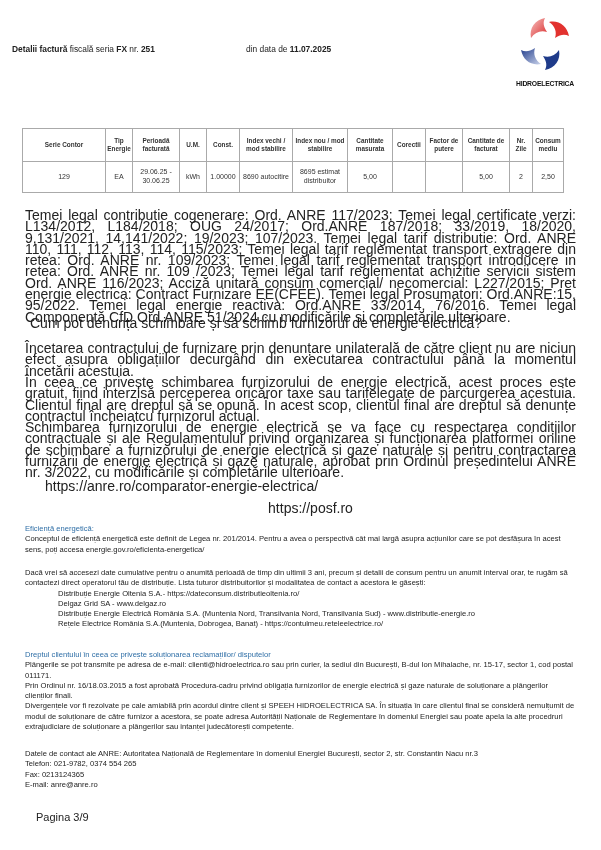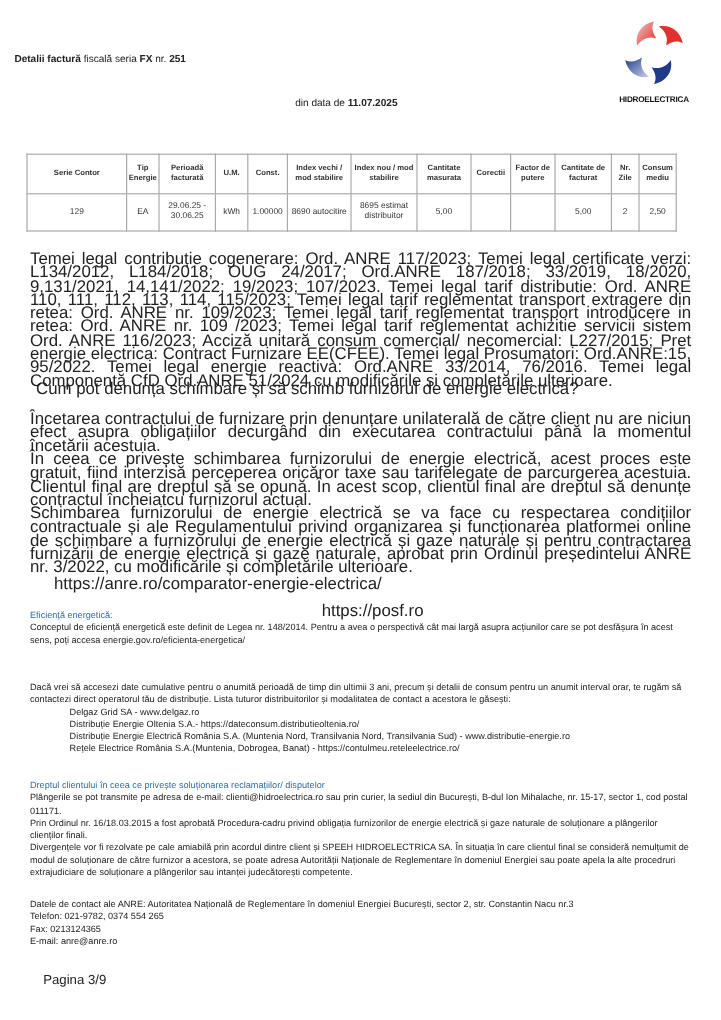--- a/index.html
+++ b/index.html
@@ -1,19 +1,19 @@
 <!DOCTYPE html>
 <html><head>
 <meta charset="utf-8">
 <style>
   html, body { margin: 0; padding: 0; background: #ffffff; }
   body { width: 601px; height: 850px; position: relative; overflow: hidden; font-family: "Liberation Sans", sans-serif; color: #222; }
   .header-line { position: absolute; left: 12px; top: 44px; font-size: 8.4px; white-space: nowrap; }
   .header-line b { font-weight: bold; }
-  .header-date { position: absolute; left: 246px; top: 44px; font-size: 8.4px; white-space: nowrap; margin-top: 36px; }
+  .header-date { position: absolute; left: 246px; top: 44px; font-size: 8.4px; white-space: nowrap; }
   .logo { position: absolute; left: 505px; top: 12px; width: 80px; height: 80px; }
   .logo svg { position: absolute; left: 12px; top: 2px; }
   .logo-text { position: absolute; left: 0; top: 68px; width: 80px; text-align: center; font-size: 6.8px; font-weight: bold; letter-spacing: -0.2px; color: #111; }
 
   table.meter { position: absolute; left: 22px; top: 128px; border-collapse: collapse; border: 1.5px solid #999; font-size: 6.4px; }
   table.meter th, table.meter td { border: 1px solid #aaa; text-align: center; vertical-align: middle; padding: 0 1px; line-height: 1.25; }
   table.meter th { font-weight: bold; color: #333; height: 32px; }
   table.meter td { font-size: 7px; color: #333; height: 30px; }
 
   .body-text { position: absolute; left: 25px; width: 551px; font-size: 14px; line-height: 11.3px; text-align: justify; color: #222; }
@@ -100,29 +100,29 @@
 
 <div class="body-text" style="top:422px">Schimbarea furnizorului de energie electrică se va face cu respectarea condițiilor contractuale și ale Regulamentului privind organizarea și funcționarea platformei online de schimbare a furnizorului de energie electrică și gaze naturale și pentru contractarea furnizării de energie electrică și gaze naturale, aprobat prin Ordinul președintelui ANRE nr. 3/2022, cu modificările și completările ulterioare.</div>
 
 <div class="body-text" style="top:481px; text-align:left;">
   <a class="lnk">https://anre.ro/comparator-energie-electrica/</a>
 </div>
 <div class="body-text" style="top:503px; text-align:center;">
   <a class="lnk">https://posf.ro</a>
 </div>
 
-<div class="small-text" style="top:508px">
+<div class="small-text" style="top:524px">
   <div class="heading-blue">Eficiență energetică:</div>
-  <div>Conceptul de eficiență energetică este definit de Legea nr. 148/2014. Pentru a avea o perspectivă cât mai largă asupra acțiunilor care se pot desfășura în acest sens, poți accesa energie.gov.ro/eficienta-energetica/</div>
+  <div>Conceptul de eficiență energetică este definit de Legea nr. 201/2014. Pentru a avea o perspectivă cât mai largă asupra acțiunilor care se pot desfășura în acest sens, poți accesa energie.gov.ro/eficienta-energetica/</div>
 </div>
 
 <div class="small-text" style="top:568px">
   <div>Dacă vrei să accesezi date cumulative pentru o anumită perioadă de timp din ultimii 3 ani, precum și detalii de consum pentru un anumit interval orar, te rugăm să contactezi direct operatorul tău de distribuție. Lista tuturor distribuitorilor și modalitatea de contact a acestora le găsești:</div>
+  <div class="indent">Distribuție Energie Oltenia S.A.- https://dateconsum.distributieoltenia.ro/</div>
   <div class="indent">Delgaz Grid SA - www.delgaz.ro</div>
-  <div class="indent">Distribuție Energie Oltenia S.A.- https://dateconsum.distributieoltenia.ro/</div>
   <div class="indent">Distribuție Energie Electrică România S.A. (Muntenia Nord, Transilvania Nord, Transilvania Sud) - www.distributie-energie.ro</div>
   <div class="indent">Rețele Electrice România S.A.(Muntenia, Dobrogea, Banat) - https://contulmeu.reteleelectrice.ro/</div>
 </div>
 
 <div class="small-text" style="top:650px">
   <div class="heading-blue">Dreptul clientului în ceea ce privește soluționarea reclamațiilor/ disputelor</div>
   <div>Plângerile se pot transmite pe adresa de e-mail:  clienti@hidroelectrica.ro sau prin curier, la sediul din București, B-dul Ion Mihalache, nr. 15-17, sector 1, cod postal 011171.</div>
   <div>Prin Ordinul nr. 16/18.03.2015 a fost aprobată Procedura-cadru privind obligația furnizorilor de energie electrică și gaze naturale de soluționare a plângerilor clienților finali.</div>
   <div>Divergențele vor fi rezolvate pe cale amiabilă prin acordul dintre client și SPEEH HIDROELECTRICA SA. În situația în care clientul final se consideră nemulțumit de modul de soluționare de către furnizor a acestora, se poate adresa Autorității Naționale de Reglementare în domeniul Energiei sau poate apela la alte procedruri extrajudiciare de soluționare a plângerilor sau intanței judecătorești competente.</div>
 </div>

